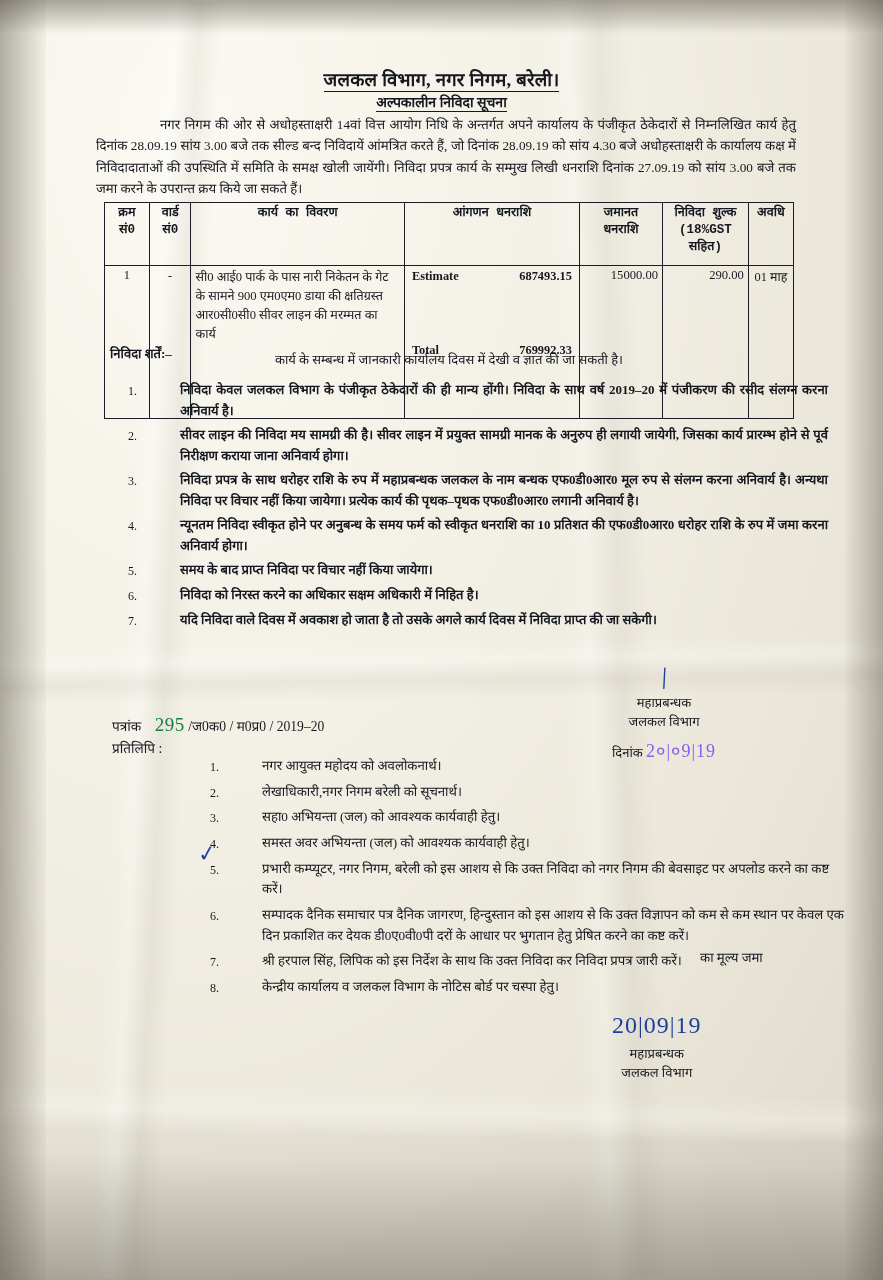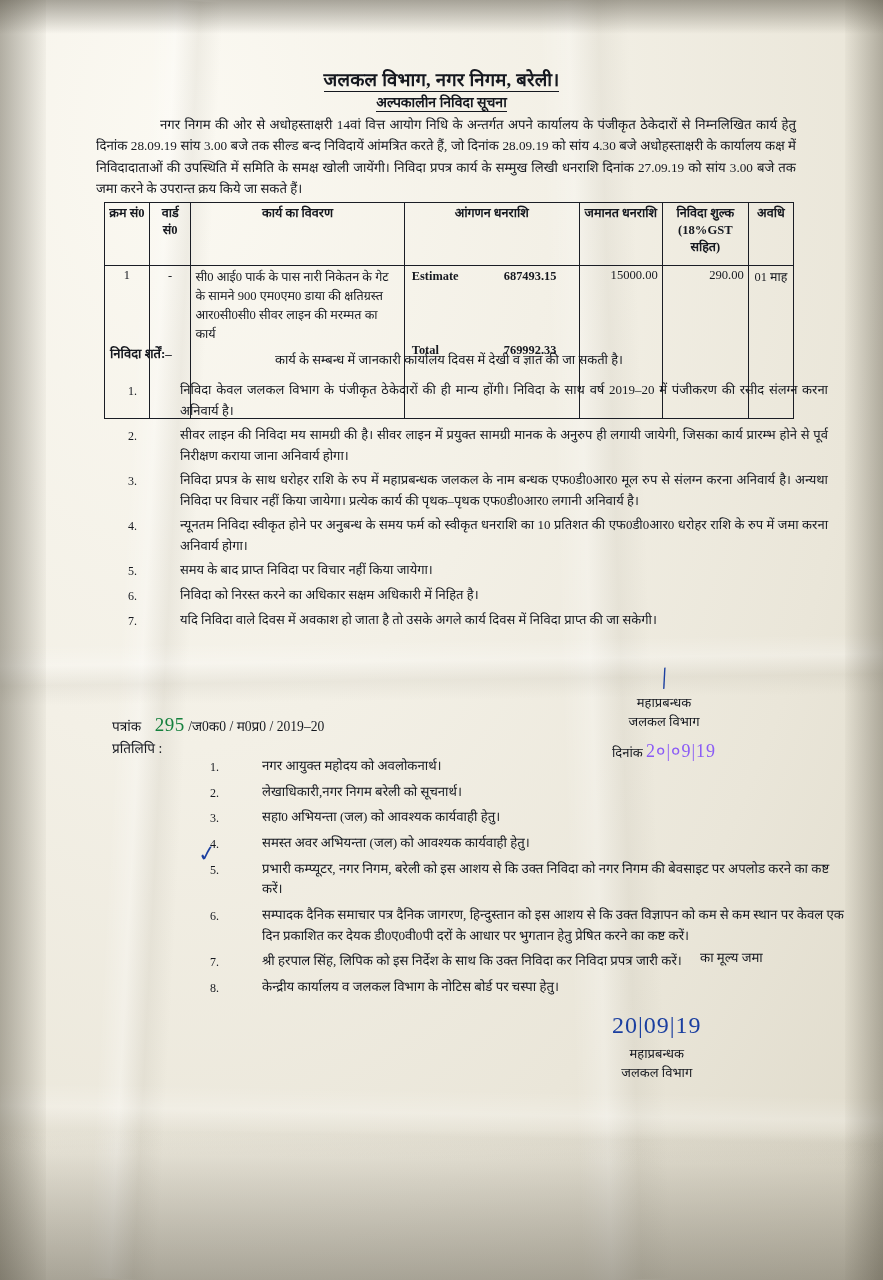--- a/index.html
+++ b/index.html
@@ -106,35 +106,36 @@
     border: 1.3px solid #1a1d25;
     padding: 2px 4px;
     vertical-align: top;
   }
   .tbl th {
     text-align: center;
     font-weight: bold;
     font-size: 12.6px;
     line-height: 1.35;
     height: 58px;
+    font-family: Liberation Mono, monospace;
   }
   .c-krm { width: 40px; }
   .c-ward { width: 36px; }
   .c-desc { width: 236px; }
   .c-amt { width: 178px; }
   .c-jam { width: 80px; }
   .c-fee { width: 82px; }
   .c-av { width: 38px; }
 
   .row-body td { height: 72px; }
   .desc-cell { font-size: 12.6px; line-height: 1.5; padding: 5px 6px; }
   .amt-grid { width: 100%; border-collapse: collapse; }
   .amt-grid td { border: none; padding: 1px 3px; font-size: 12.4px; }
   .amt-lbl { font-weight: bold; text-align: left; width: 86px; }
-  .amt-val { font-weight: bold; text-align: left; }
+  .amt-val { font-weight: bold; text-align: right; }
   .num { text-align: right; font-size: 12.6px; padding-right: 6px; }
   .ctr { text-align: center; }
 
   .tbl-note {
     position: absolute;
     left: 104px; top: 342px;
     width: 690px;
     text-align: center;
     font-size: 13px;
   }
@@ -159,20 +160,21 @@
   }
   .cond-no {
     width: 52px;
     flex: 0 0 52px;
     font-size: 12px;
     padding-top: 2px;
   }
   .cond-txt {
     flex: 1;
     text-align: justify;
+    font-weight: bold;
   }
 
   
   .sig1 {
     position: absolute;
     left: 612px; top: 648px;
     text-align: center;
     font-size: 13px;
     line-height: 1.45;
   }

